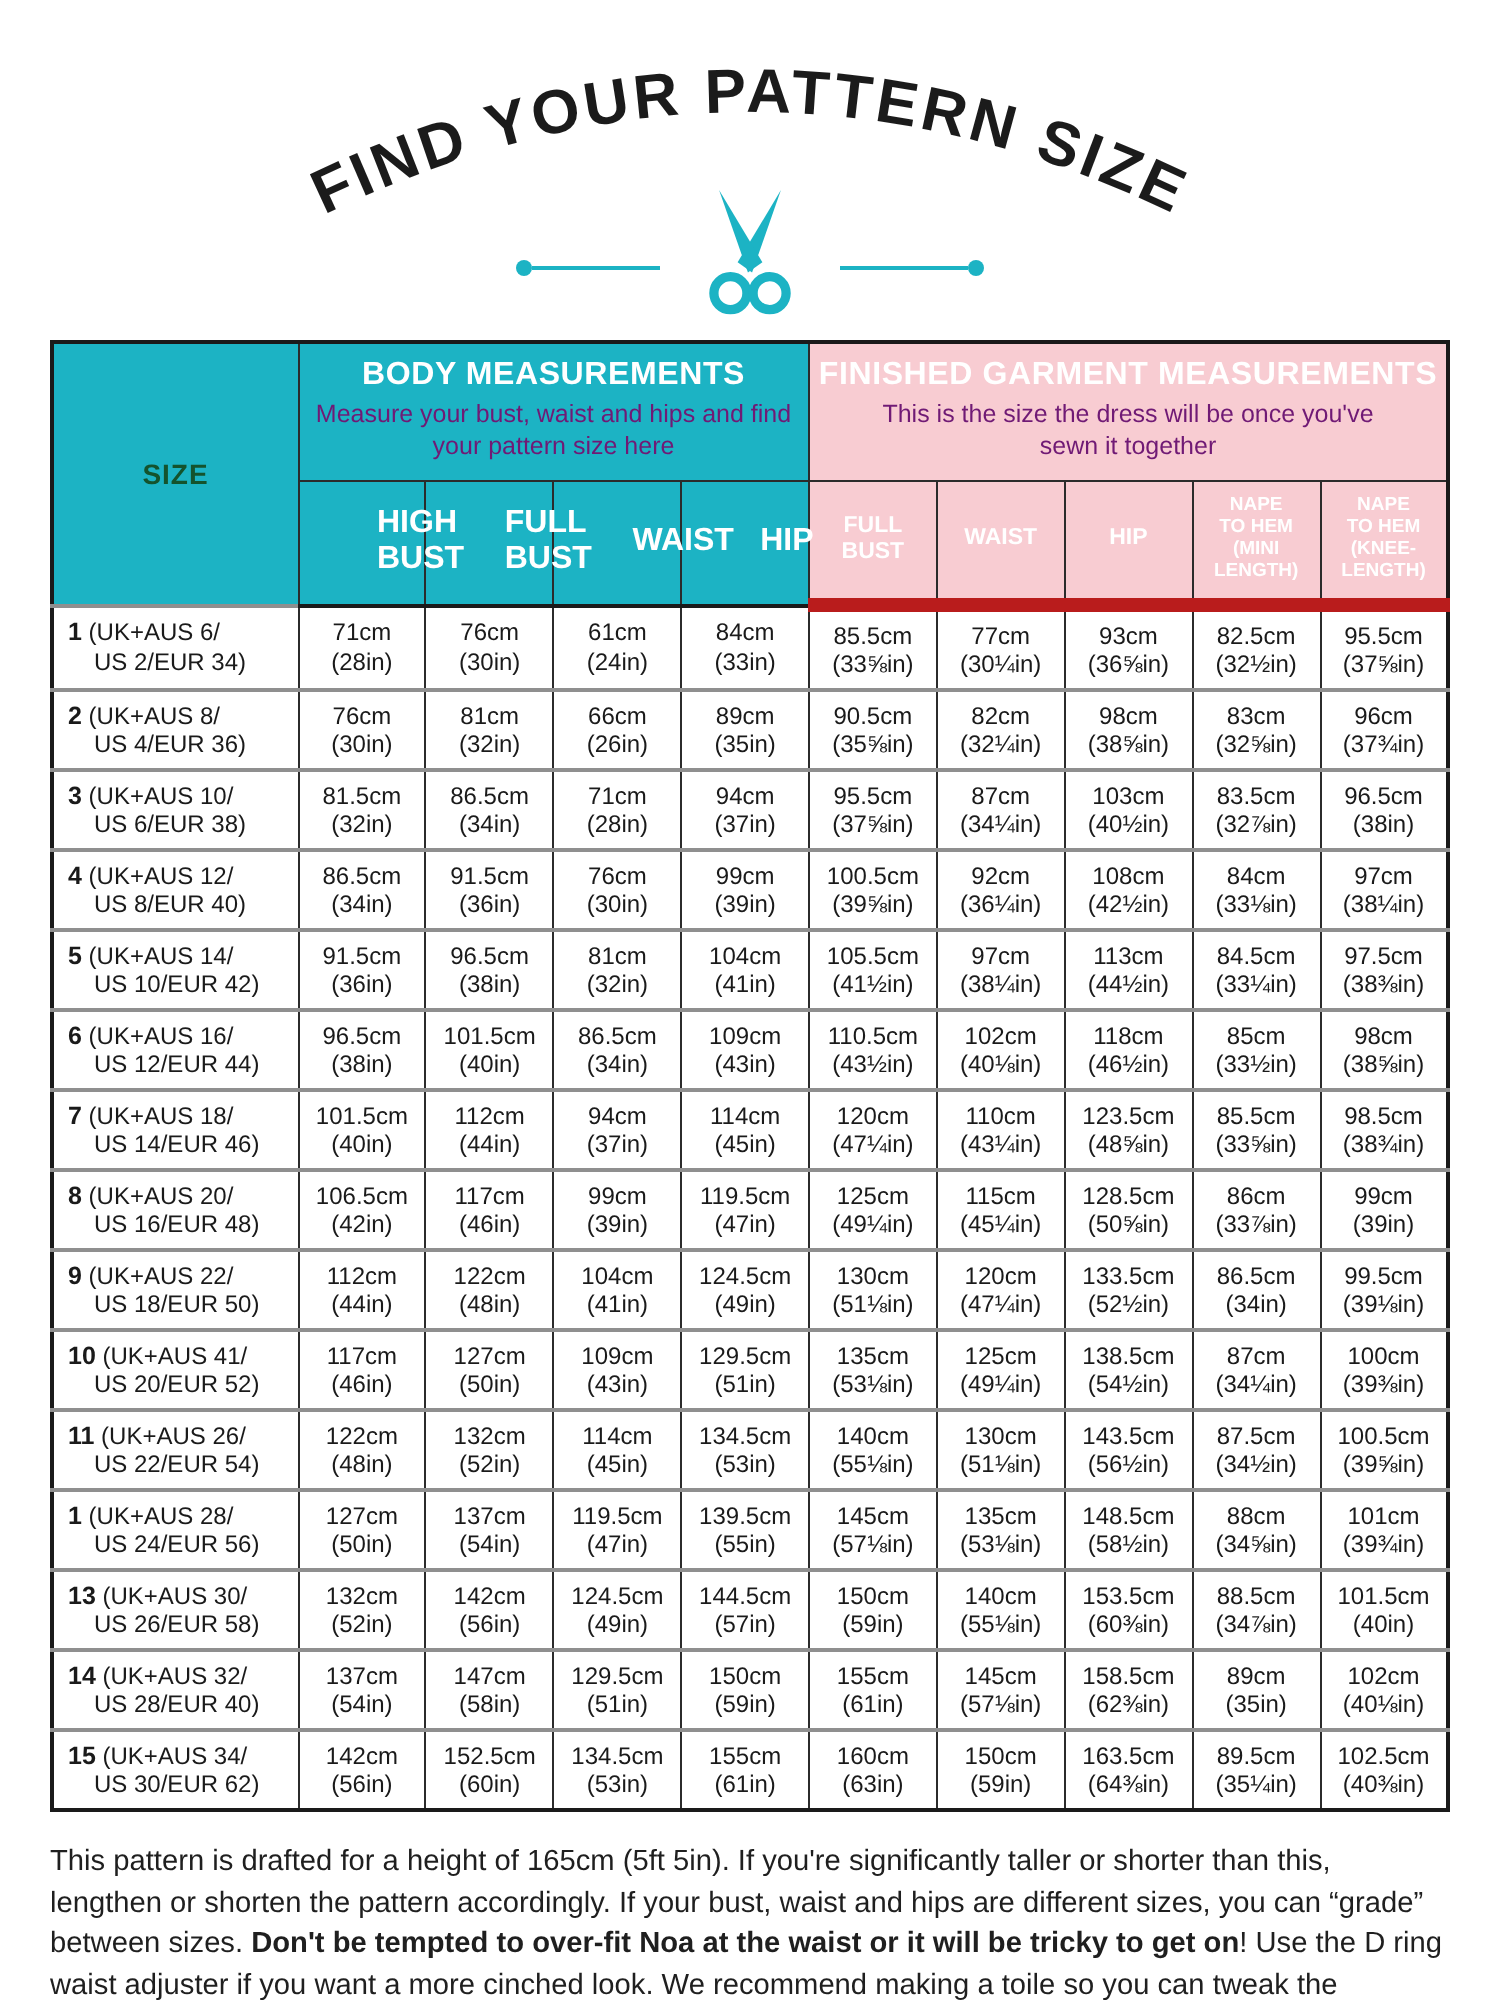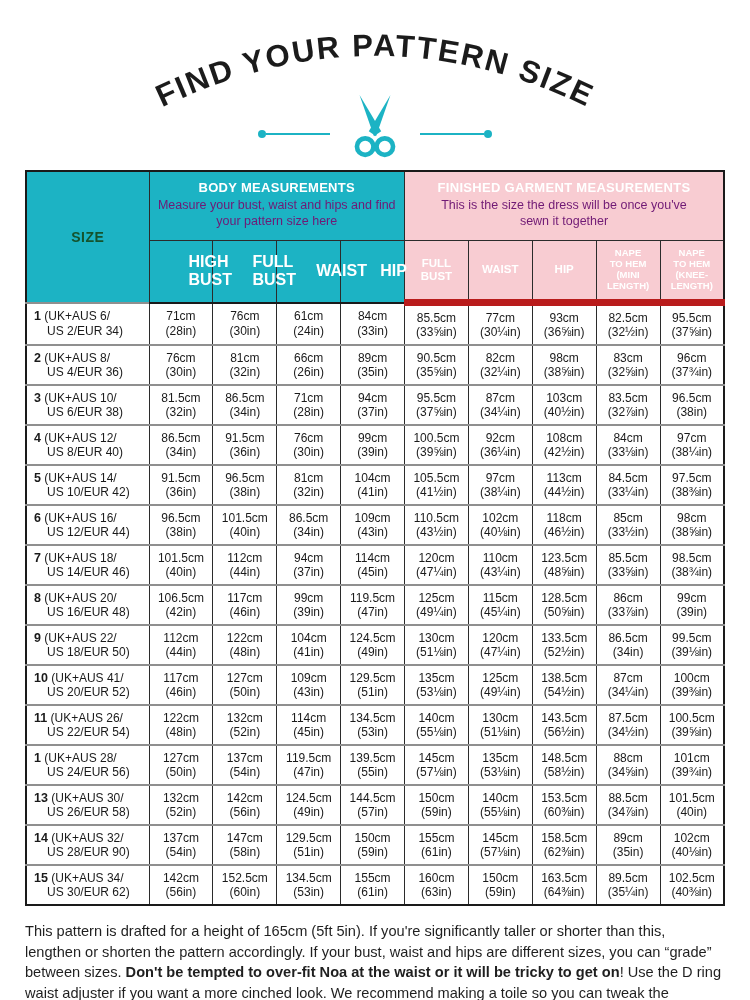--- a/index.html
+++ b/index.html
@@ -21,21 +21,21 @@
   
   table.chart{border-collapse:collapse;table-layout:fixed;width:700px;margin:10px auto 0;
               border:2px solid #1a1a1a;}
   col.size-col{width:123px;}
   th,td{border:1px solid var(--grid);vertical-align:middle;padding:0;}
   th.size-h{background:var(--teal);color:#14532d;font-size:14px;font-weight:bold;
             letter-spacing:.5px;text-align:center;}
   th.group{height:68px;text-align:center;}
   th.group.teal{background:var(--teal);}
   th.group.pink{background:var(--pink);}
-  .g-title{font-size:13px;font-weight:bold;color:#fff;letter-spacing:.3px;line-height:1.25;}
+  .g-title{font-size:16px;font-weight:bold;color:#fff;letter-spacing:.3px;line-height:1.25;}
   .g-sub{font-size:12.5px;font-weight:normal;color:#701a75;line-height:1.22;margin:2px auto 3px;max-width:252px;}
   th.sub-th{height:58px;text-align:center;font-weight:bold;color:#fff;
             white-space:pre-line;line-height:1.15;}
   th.sub-th.teal-bg{background:var(--teal);font-size:16px;border-bottom:2px solid #1a1a1a;padding-left:39px;}
   th.sub-th.pink-bg{background:var(--pink);font-size:11.5px;border-bottom:7px solid #b91c1c;margin-left:19px;}
   th.sub-th.nape{font-size:9.5px;}
 
   tbody td{height:38px;border-top:2px solid var(--rowline);text-align:center;
            font-size:12px;line-height:14.5px;color:var(--ink);}
   td.size-cell{text-align:left;padding-left:7px;font-size:12px;line-height:14.5px;}
@@ -627,21 +627,21 @@
           <td class="m-cell">
             <div>88.5cm</div>
             <div>(34⅞in)</div>
           </td>
           <td class="m-cell">
             <div>101.5cm</div>
             <div>(40in)</div>
           </td>
         </tr>
         <tr>
-          <td class="size-cell"><span class="num">14</span><span> (UK+AUS 32/</span><span class="l2">US 28/EUR 90)</span></td>
+          <td class="size-cell"><span class="num">14</span><span> (UK+AUS 32/</span><span class="l2">US 28/EUR 40)</span></td>
           <td class="m-cell">
             <div>137cm</div>
             <div>(54in)</div>
           </td>
           <td class="m-cell">
             <div>147cm</div>
             <div>(58in)</div>
           </td>
           <td class="m-cell">
             <div>129.5cm</div>

